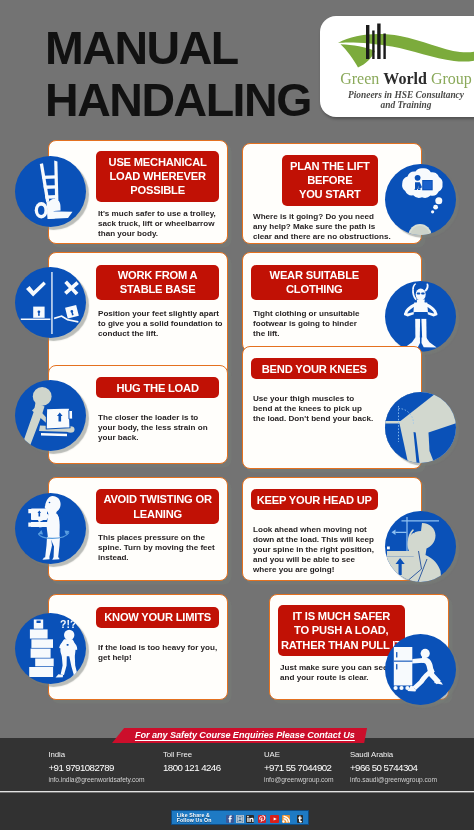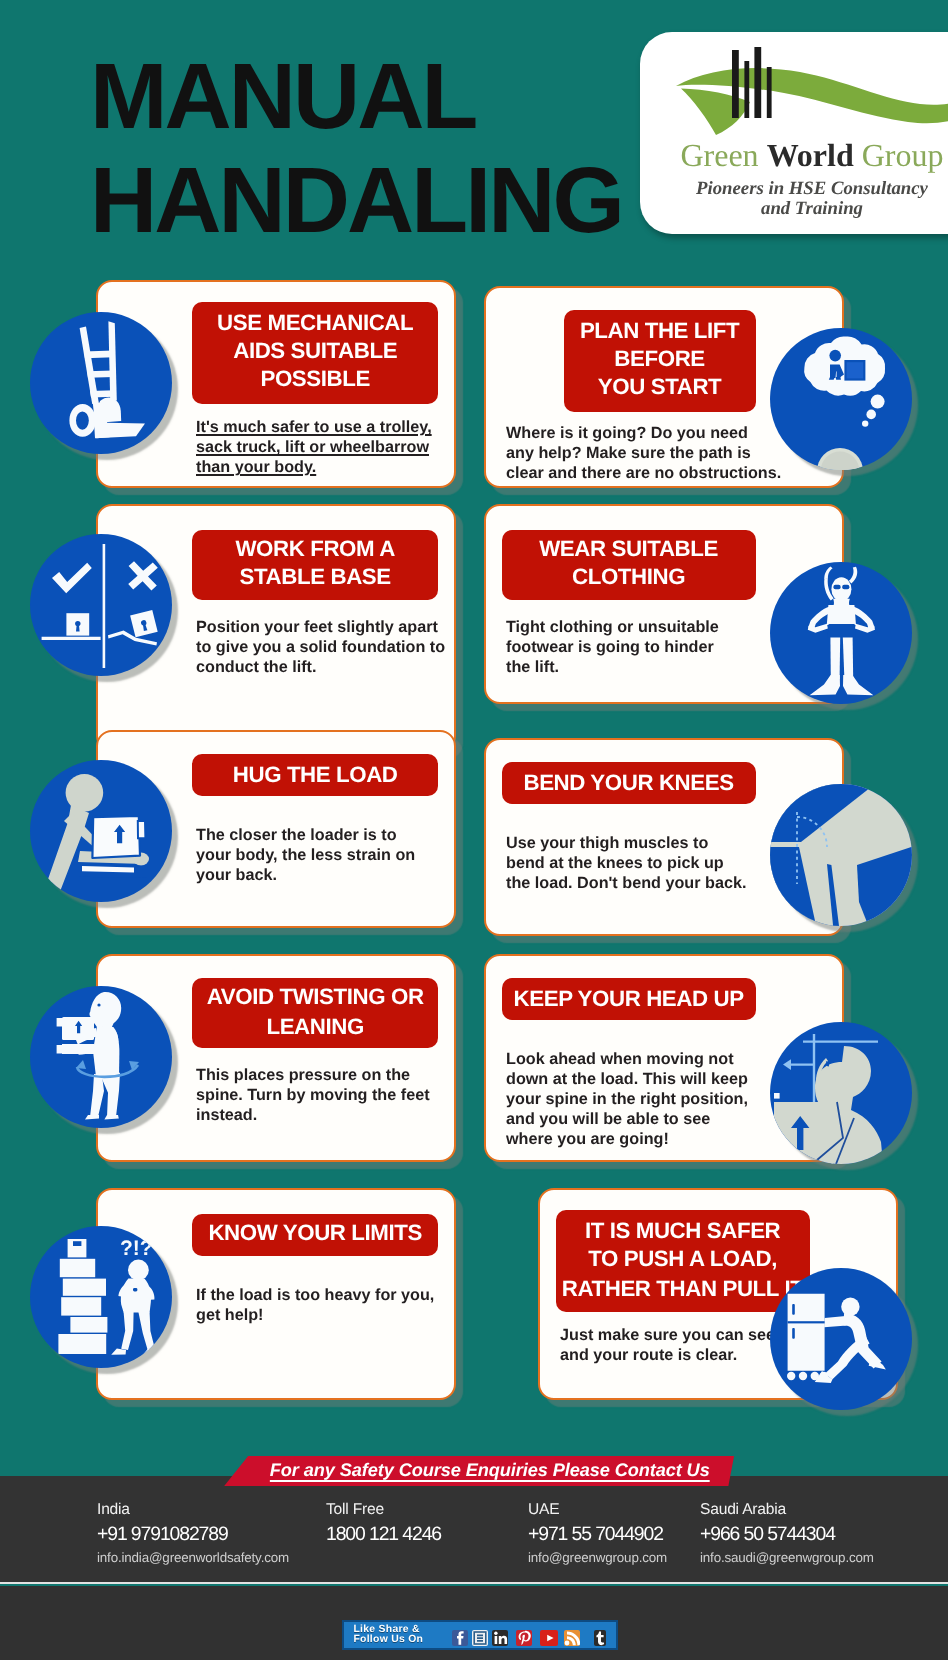--- a/index.html
+++ b/index.html
@@ -1,18 +1,18 @@
 <!DOCTYPE html>
 <html><head>
 <meta charset="utf-8">
 <style>
   html,body{margin:0;padding:0;}
   body{width:474px;height:830px;overflow:hidden;background:#d8ded4;
        font-family:"Liberation Sans",sans-serif;}
-  #page{position:relative;width:474px;height:830px;overflow:hidden;background:#0f766e;}
+  #page{position:relative;width:474px;height:830px;overflow:hidden;background:#737373;}
 
   
   #title{position:absolute;left:45px;top:21.5px;color:#111;font-weight:bold;
          font-size:46.5px;line-height:52.5px;letter-spacing:-1.45px;}
   #title div{white-space:nowrap;}
   #logo-box{position:absolute;left:320px;top:16px;width:176px;height:101px;
             background:#fff;border-radius:16px;
             box-shadow:1px 2px 3px rgba(0,0,0,.30);}
   #logo-mark{position:absolute;left:16px;top:7px;width:154px;height:52px;}
   #logo-words{position:absolute;left:10px;top:54px;width:152px;text-align:center;
@@ -94,24 +94,24 @@
     <div id="logo-tag">
       <div>Pioneers in HSE Consultancy</div>
       <div>and Training</div>
     </div>
   </div>
 
   <div id="cards">
       <div class="card left" style="top: 140px; height: 104px;">
         <div class="hdr" style="height: 51px; top: 9.7px;">
           <div>USE MECHANICAL</div>
-          <div>AIDS SUITABLE</div>
+          <div>LOAD WHEREVER</div>
           <div>POSSIBLE</div>
         </div>
-        <div class="body" style="top: 68px; text-decoration: underline;">
+        <div class="body" style="top: 68px;">
           <div>It's much safer to use a trolley,</div>
           <div>sack truck, lift or wheelbarrow</div>
           <div>than your body.</div>
         </div>
       </div>
       <div class="icon-circle" style="left: 14.5px; top: 156px;">
         <svg width="71" height="71" viewBox="0 0 71 71">
           <g fill="#f7fafd">
    <path d="M24.8 8.0 l3.2 -0.8 6.4 38.2 -3.3 0.6z"></path>
    <path d="M39.2 4.6 l3.2 1.0 1.0 38.6 -3.3 0.2z"></path>
@@ -250,21 +250,21 @@
   </g>
   <g fill="#f9fbfd" stroke="#0a51b8" stroke-width="1.1" stroke-linejoin="round">
    <path d="M31.6 28.6 l22.8 -0.6 0.6 19.8 -23.8 1.2z"></path>
   </g>
   <path d="M53.9 30.5 l3.6 0 0.2 8.6 -3.7 0z" fill="#f9fbfd" stroke="#0a51b8" stroke-width="1"></path>
   <path d="M42.0 36.0 l2.8 -3.6 2.8 3.6 -1.5 0 0 5.6 -2.6 0 0 -5.6z" fill="#0a51b8"></path>
   <path d="M24.5 52.0 l34.0 1.0 0 6.0 -34.0 -0.6z" fill="#0a51b8"></path>
   <path d="M26.0 53.0 l26.0 0.8 0 2.4 -26.0 -0.6z" fill="#f9fbfd"></path>
  </svg>
       </div>
-      <div class="card right" style="top: 369px; height: 99px;">
+      <div class="card right" style="top: 346px; height: 123px;">
         <div class="hdr" style="height: 21px; top: 11.2px;">
           <div>BEND YOUR KNEES</div>
         </div>
         <div class="body" style="top: 46.9px;">
           <div>Use your thigh muscles to</div>
           <div>bend at the knees to pick up</div>
           <div>the load. Don't bend your back.</div>
         </div>
       </div>
       <div class="icon-circle" style="left: 385px; top: 392px;">

